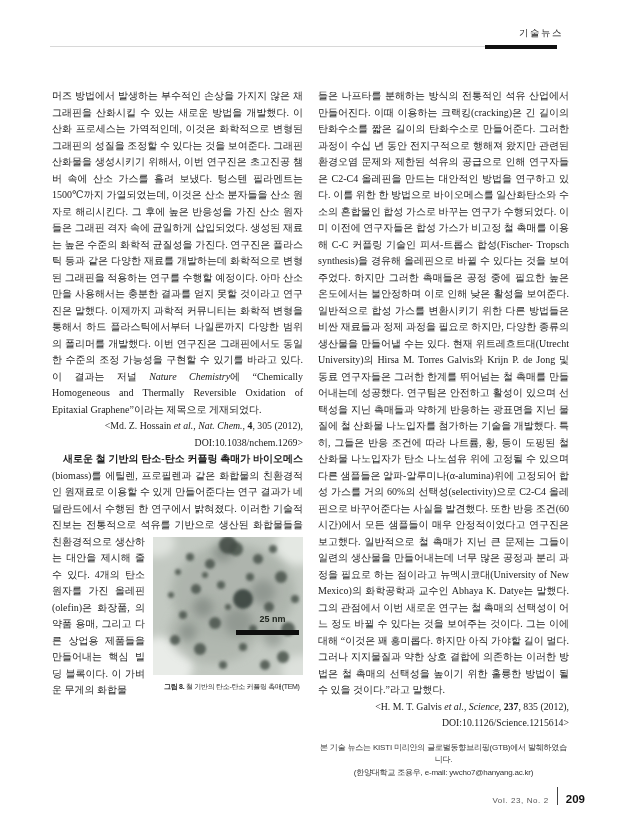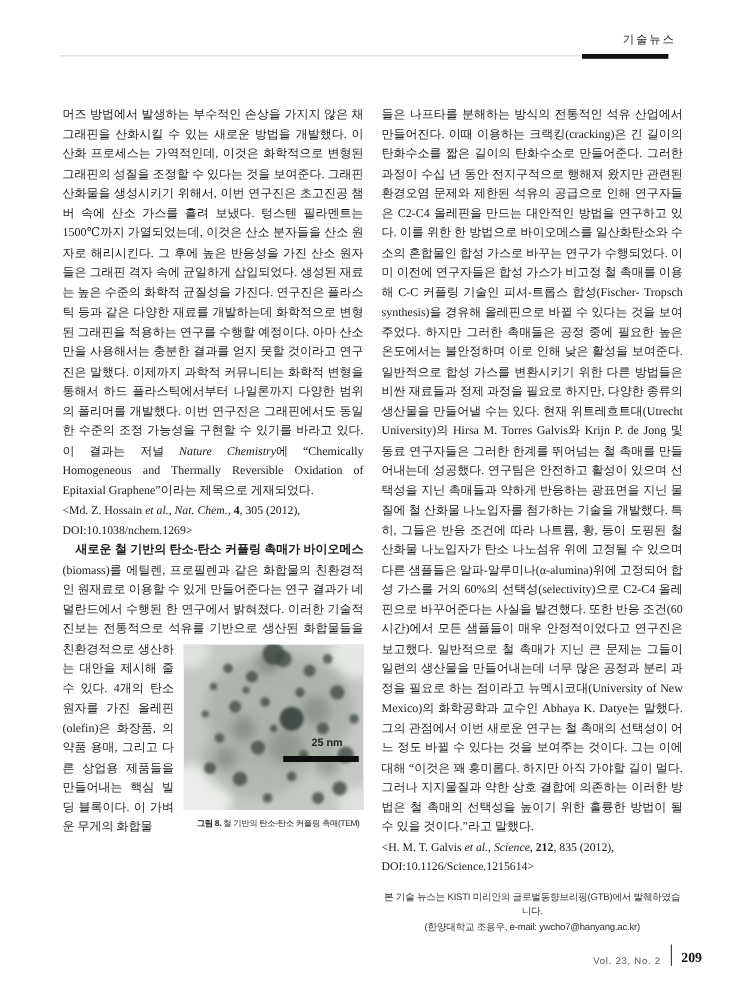--- a/index.html
+++ b/index.html
@@ -23,21 +23,21 @@
   .header-rule .thick{width:72px;height:4px;background:#111;}
 
   
   .body-cols{position:absolute;left:52px;top:88px;width:517px;display:flex;gap:15px;}
   .col{width:251px;}
 
   p.body-text{margin:0;font-size:10px;line-height:16.5px;text-align:justify;word-break:break-word;}
   .ital{font-style:italic;}
   .boldseg{font-weight:bold;}
 
-  .citation{margin:0;font-size:9.8px;line-height:16.5px;text-align:left;}
+  .citation{margin:0;font-size:9.8px;line-height:16.5px;text-align:right;}
 
   .section-heading{
     margin:33px 0 12px 0;display:flex;align-items:center;
     font-family:"Liberation Sans","DejaVu Sans",sans-serif;
     font-size:13.5px;font-weight:bold;color:#111;letter-spacing:-0.2px;
   }
   .heading-bar{width:3px;height:15px;background:#111;margin-right:6px;flex:0 0 auto;}
 
   .para2{margin:0;text-indent:11px;}
 
@@ -63,21 +63,21 @@
   }
 
   
   .footer{position:absolute;top:776px;right:36px;display:flex;align-items:flex-end;gap:8px;}
   .footer .vol{
     font-family:"Liberation Sans","DejaVu Sans",sans-serif;
     font-size:8px;color:#555;letter-spacing:0.6px;
   }
   .footer .divider{width:1px;height:18px;background:#444;}
   .footer .page-num{
-    font-family:Liberation Serif, serif;
+    font-family:Liberation Sans, sans-serif;
     font-size:11.5px;font-weight:bold;color:#111;margin-top:17px;
   }
 </style>
 </head>
 <body>
 
 <div class="page">
 
   <div class="header-label">기술뉴스</div>
   <div class="header-rule">
@@ -160,21 +160,21 @@
             <span class="cap-label">그림 8.</span><span> 철 기반의 탄소-탄소 커플링 촉매(TEM)</span>
           </span>
         </span><span>친환경적으로 생산하는 대안을 제시해 줄 수 있다. 4개의 탄소 원자를 가진 올레핀(olefin)은 화장품, 의약품 용매, 그리고 다른 상업용 제품들을 만들어내는 핵심 빌딩 블록이다. 이 가벼운 무게의 화합물</span>
       </p>
     </div>
 
     <div class="col">
       <p class="body-text">들은 나프타를 분해하는 방식의 전통적인 석유 산업에서 만들어진다. 이때 이용하는 크랙킹(cracking)은 긴 길이의 탄화수소를 짧은 길이의 탄화수소로 만들어준다. 그러한 과정이 수십 년 동안 전지구적으로 행해져 왔지만 관련된 환경오염 문제와 제한된 석유의 공급으로 인해 연구자들은 C2-C4 올레핀을 만드는 대안적인 방법을 연구하고 있다. 이를 위한 한 방법으로 바이오메스를 일산화탄소와 수소의 혼합물인 합성 가스로 바꾸는 연구가 수행되었다. 이미 이전에 연구자들은 합성 가스가 비고정 철 촉매를 이용해 C-C 커플링 기술인 피셔-트롭스 합성(Fischer- Tropsch synthesis)을 경유해 올레핀으로 바뀔 수 있다는 것을 보여주었다. 하지만 그러한 촉매들은 공정 중에 필요한 높은 온도에서는 불안정하며 이로 인해 낮은 활성을 보여준다. 일반적으로 합성 가스를 변환시키기 위한 다른 방법들은 비싼 재료들과 정제 과정을 필요로 하지만, 다양한 종류의 생산물을 만들어낼 수는 있다. 현재 위트레흐트대(Utrecht University)의 Hirsa M. Torres Galvis와 Krijn P. de Jong 및 동료 연구자들은 그러한 한계를 뛰어넘는 철 촉매를 만들어내는데 성공했다. 연구팀은 안전하고 활성이 있으며 선택성을 지닌 촉매들과 약하게 반응하는 광표면을 지닌 물질에 철 산화물 나노입자를 첨가하는 기술을 개발했다. 특히, 그들은 반응 조건에 따라 나트륨, 황, 등이 도핑된 철 산화물 나노입자가 탄소 나노섬유 위에 고정될 수 있으며 다른 샘플들은 알파-알루미나(α-alumina)위에 고정되어 합성 가스를 거의 60%의 선택성(selectivity)으로 C2-C4 올레핀으로 바꾸어준다는 사실을 발견했다. 또한 반응 조건(60 시간)에서 모든 샘플들이 매우 안정적이었다고 연구진은 보고했다. 일반적으로 철 촉매가 지닌 큰 문제는 그들이 일련의 생산물을 만들어내는데 너무 많은 공정과 분리 과정을 필요로 하는 점이라고 뉴멕시코대(University of New Mexico)의 화학공학과 교수인 Abhaya K. Datye는 말했다. 그의 관점에서 이번 새로운 연구는 철 촉매의 선택성이 어느 정도 바뀔 수 있다는 것을 보여주는 것이다. 그는 이에 대해 “이것은 꽤 흥미롭다. 하지만 아직 가야할 길이 멀다. 그러나 지지물질과 약한 상호 결합에 의존하는 이러한 방법은 철 촉매의 선택성을 높이기 위한 훌륭한 방법이 될 수 있을 것이다.”라고 말했다.</p>
 
       <p class="citation">
-        <span>&lt;H. M. T. Galvis </span><span class="ital">et al.</span><span>, </span><span class="ital">Science</span><span>, </span><span class="boldseg">212</span><span>, 835 (2012),</span><br>
+        <span>&lt;H. M. T. Galvis </span><span class="ital">et al.</span><span>, </span><span class="ital">Science</span><span>, </span><span class="boldseg">237</span><span>, 835 (2012),</span><br>
         <span>DOI:10.1126/Science.1215614&gt;</span>
       </p>
 
       <div class="note">
         <div>본 기술 뉴스는 KISTI 미리안의 글로벌동향브리핑(GTB)에서 발췌하였습니다.</div>
         <div>(한양대학교 조용우, e-mail: ywcho7@hanyang.ac.kr)</div>
       </div>
     </div>
   </div>
 

